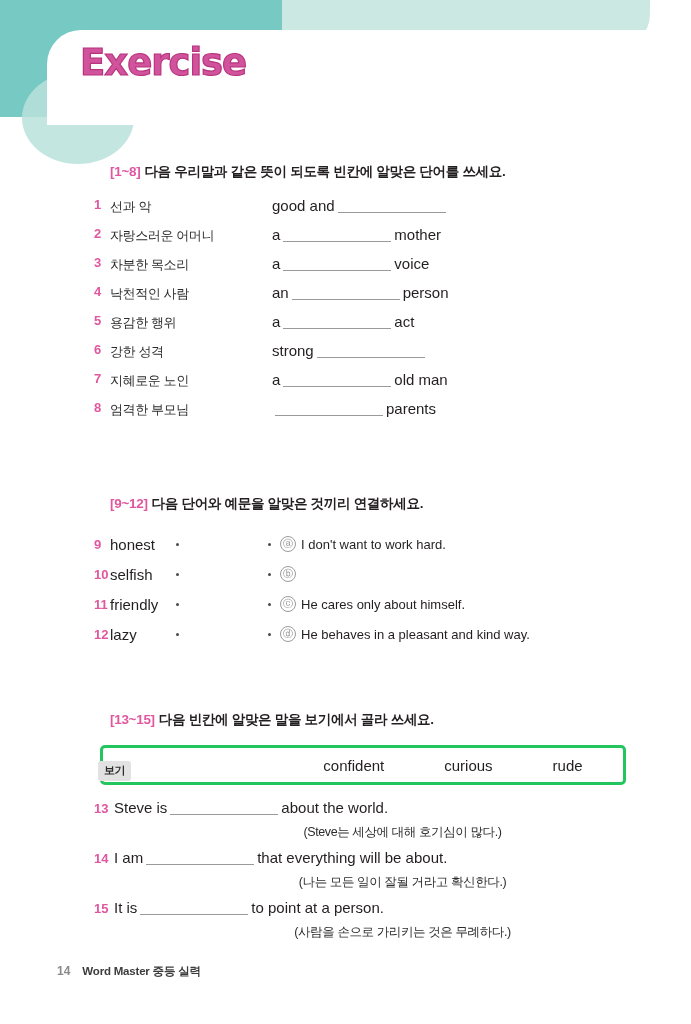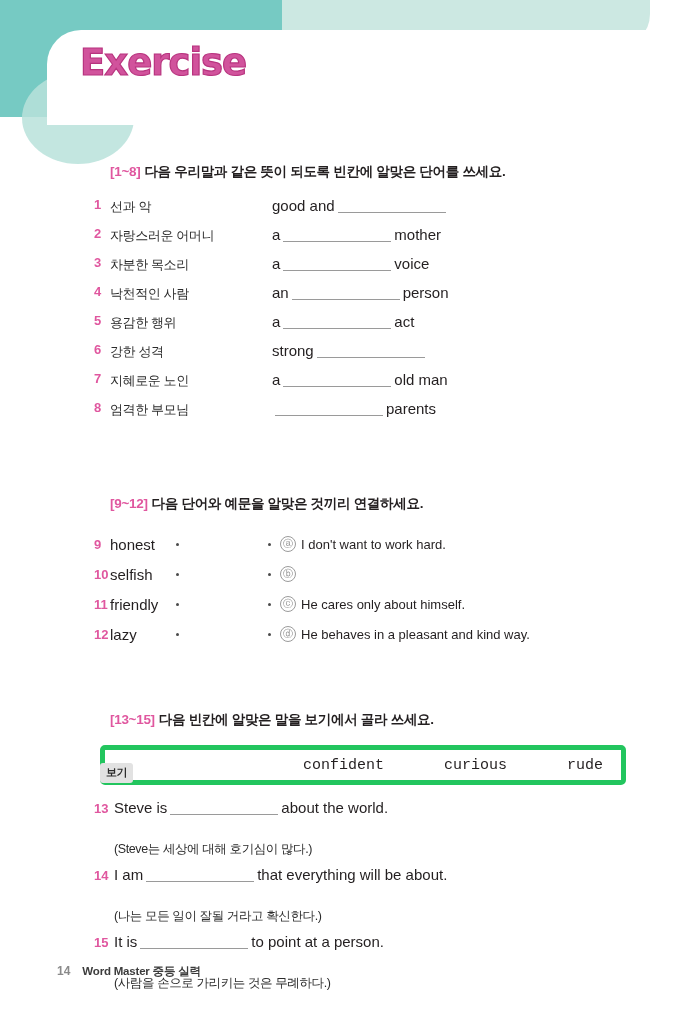--- a/index.html
+++ b/index.html
@@ -166,28 +166,27 @@
   }
   .sent { font-size: 13px; white-space: nowrap; }
 
   
   .s3 { margin-top: 62px; }
   .wordbox {
     position: relative;
     margin: 16px 0 0 100px;
     width: 526px;
     height: 40px;
-    border: 5px solid #22c55e;
+    border: 3px solid #22c55e;
     border-radius: 5px;
     box-sizing: border-box;
     display: flex;
     align-items: center;
     justify-content: center;
     gap: 60px;
-    font-family: Liberation Mono, monospace;
   }
   .bogi {
     position: absolute;
     left: -5px; top: 13px;
     background: #e2e2e2;
     color: #2b2b2b;
     font-size: 11px;
     font-weight: bold;
     padding: 2px 6px 3px 6px;
     border-radius: 3px;
@@ -199,21 +198,22 @@
   }
   .wb-spacer { width: 120px; flex: none; }
 
   .q3-list { margin-top: 14px; }
   .q3-item { position: relative; padding-left: 114px; margin-bottom: 8px; }
   .q3-en { font-size: 15px; white-space: nowrap; height: 24px; }
   .q3-ko {
     font-size: 12.5px;
     color: #2b2b2b;
     letter-spacing: -0.4px;
-    margin-top: 18px;
+    margin-top: 1px;
+    text-align: center;
   }
   .q3-item .qnum { top: 2px; }
 
   
   .footer {
     position: absolute;
     left: 57px; top: 964px;
     font-size: 12px;
     color: #6d6d6d;
     display: flex;

